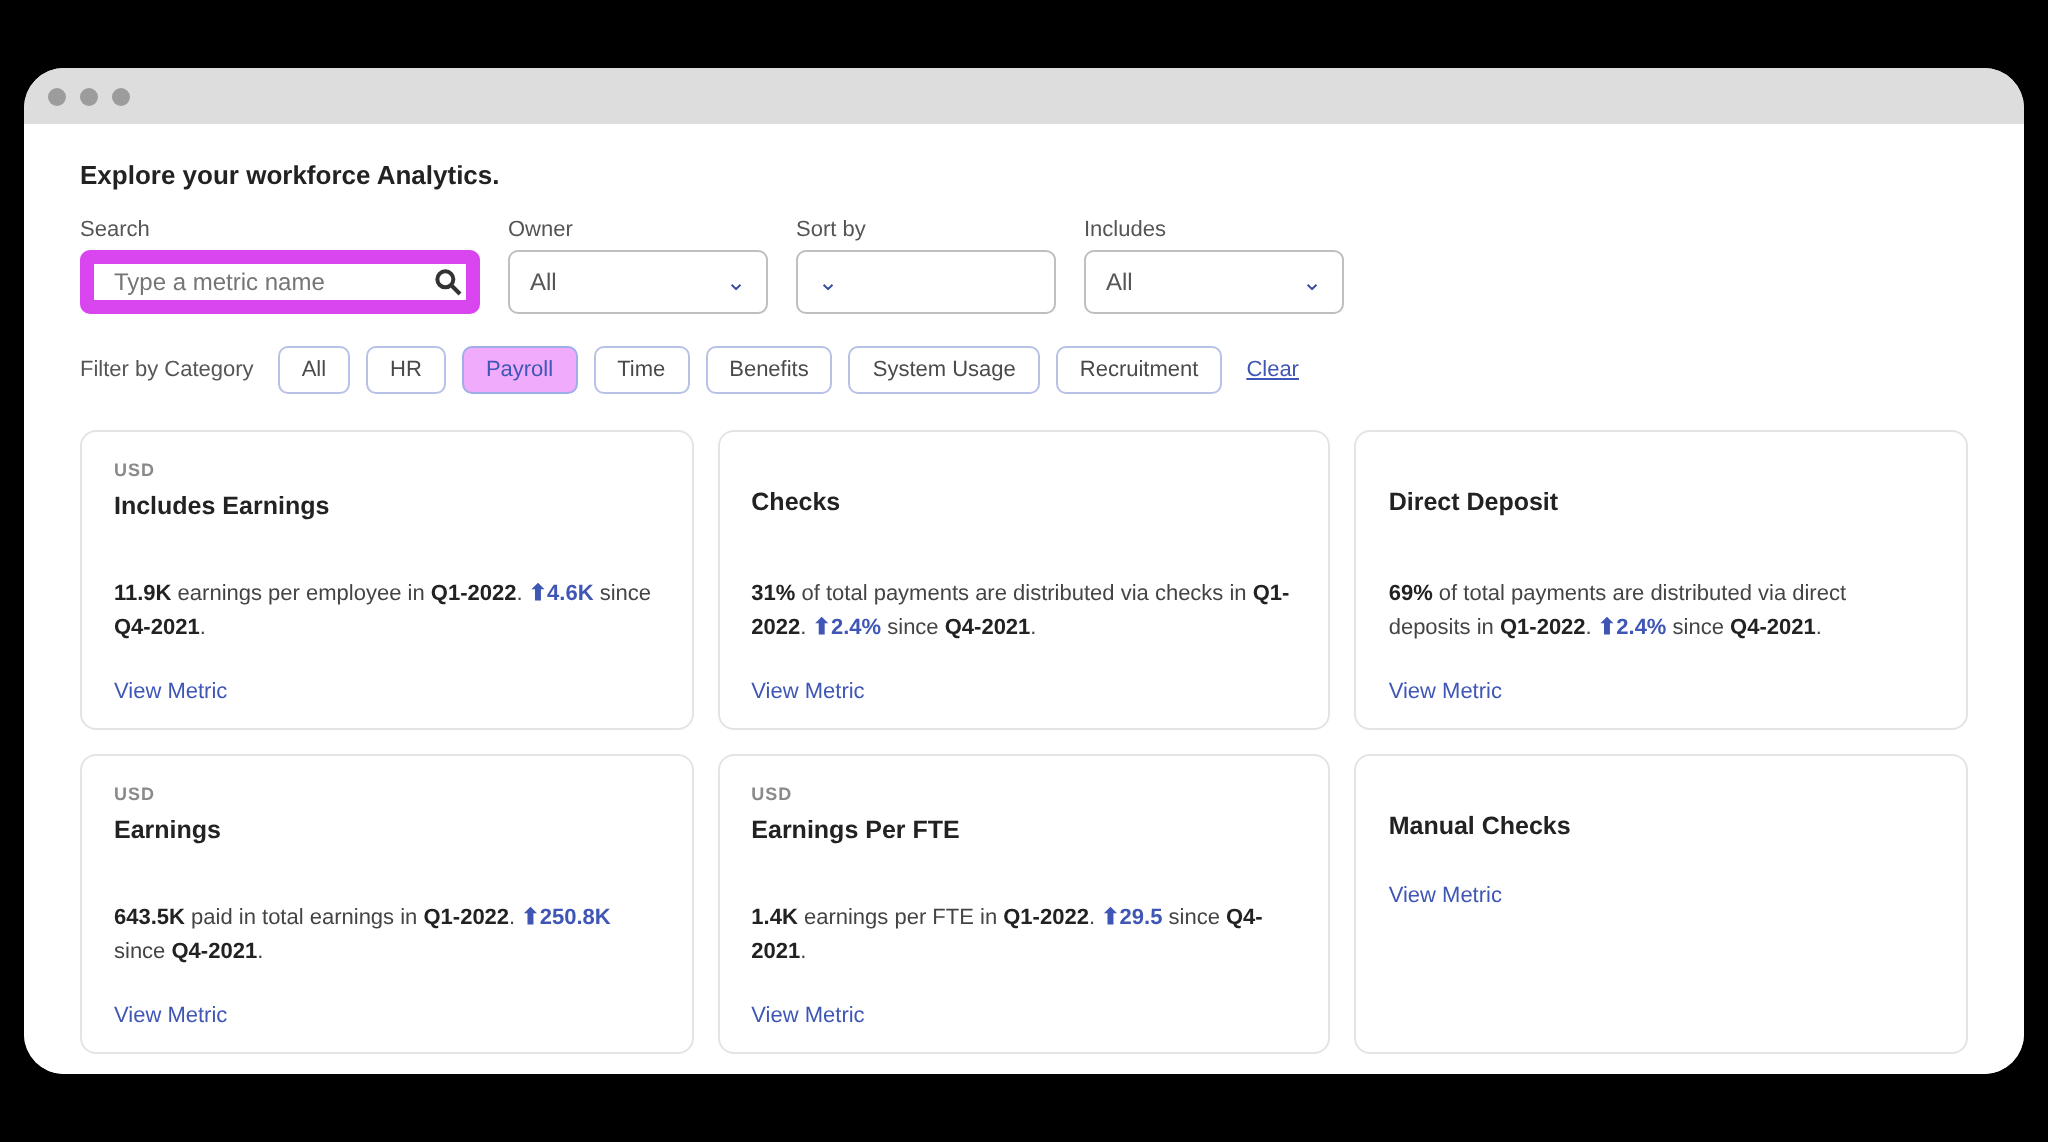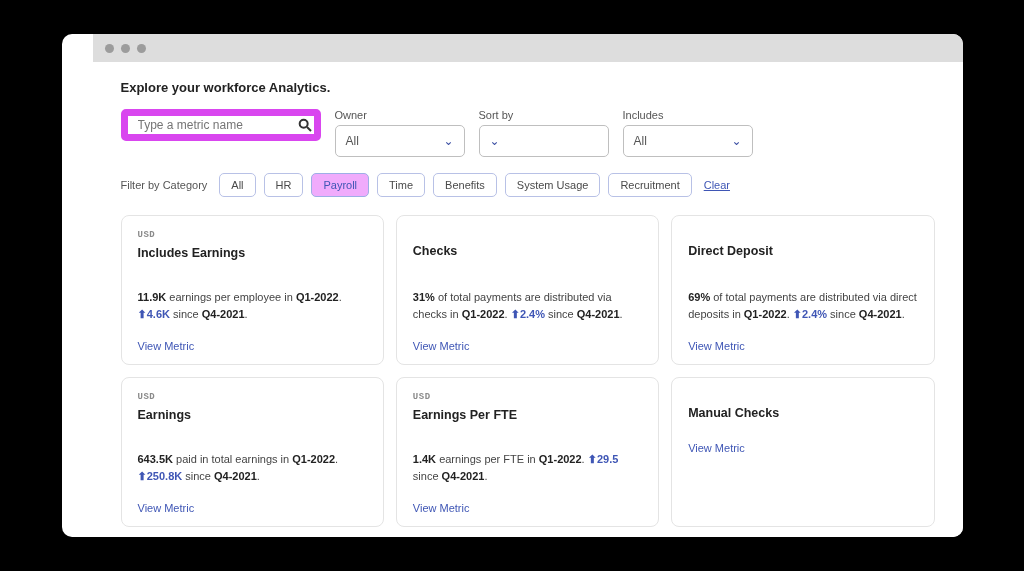--- a/index.html
+++ b/index.html
@@ -1,37 +1,37 @@
 <!DOCTYPE html>
 <html><head>
 <meta charset="utf-8">
 <style>
   * { box-sizing: border-box; margin: 0; padding: 0; font-family: -apple-system, BlinkMacSystemFont, "Segoe UI", Arial, sans-serif; }
   body { background:#000; display:flex; align-items:center; justify-content:center; min-height:100vh; }
-  .frame { width:901px; background:#fff; border-radius:10px; overflow:hidden; box-shadow:0 10px 30px rgba(0,0,0,.4);padding-left:31px; }
+  .frame { width:1000px; background:#fff; border-radius:20px; overflow:hidden; box-shadow:0 10px 30px rgba(0,0,0,.4); }
   .browser-bar { height:28px; background:#ddd; display:flex; align-items:center; padding:0 12px; gap:7px; }
   .dot { width:9px; height:9px; border-radius:50%; background:#9c9c9c; }
   .content { padding:18px 28px 10px 28px; background:#fff; }
   .headline { font-size:13px; font-weight:700; color:#222; margin-bottom:14px; }
   .controls-row { display:flex; gap:14px; margin-bottom:16px; }
   .control { display:flex; flex-direction:column; gap:4px; }
   .control-label { font-size:11px; color:#555; }
   .search-box { position:relative; width:200px; }
   .search-box input { width:100%; height:32px; border:7px solid #d946ef; border-radius:5px; padding:0 30px 0 10px; font-size:12px; color:#666; }
   .search-box .mag { position:absolute; right:8px; top:50%; transform:translateY(-50%); color:#444; }
   .select { width:130px; height:32px; border:1px solid #bfbfbf; border-radius:5px; padding:0 10px; font-size:12px; color:#555; display:flex; align-items:center; justify-content:space-between; cursor:pointer; background:#fff; }
   .chev { color:#3b4fa3; font-size:12px; }
   .filter-row { display:flex; align-items:center; gap:8px; margin-bottom:18px; flex-wrap:wrap; }
   .filter-label { font-size:11px; color:#555; margin-right:4px; }
   .chip { border:1px solid #b8c1e6; border-radius:5px; padding:5px 11px; font-size:11px; color:#4a4a4a; cursor:pointer; background:#fff; }
   .chip.active { background:#f0abfc; color:#3f56b5; border-color:#9eaee6; }
   .clear { font-size:11px; color:#3f56b5; cursor:pointer; margin-left:4px;text-decoration:underline; }
   .cards { display:grid; grid-template-columns:repeat(3,1fr); gap:12px; }
   .card { border:1px solid #e4e4e4; border-radius:8px; padding:14px 16px 12px 16px; min-height:150px; display:flex; flex-direction:column; }
-  .badge { font-size:9px; font-weight:700; color:#8a8a8a; letter-spacing:.5px; margin-bottom:6px;font-family:Liberation Mono, monospace; }
+  .badge { font-size:9px; font-weight:700; color:#8a8a8a; letter-spacing:.5px; margin-bottom:6px; }
   .card-title { font-size:12.5px; font-weight:700; color:#222; margin-bottom:22px; }
   .card-desc { font-size:11px; color:#444; line-height:1.5; margin-bottom:18px; margin-top:auto; }
   .card-desc b { font-weight:700; color:#222; }
   .trend { color:#3f56b5; font-weight:600; white-space:nowrap; }
   .trend .arr { font-size:11px; }
   .nochange { color:#888; }
   .view-link { font-size:11px; color:#3f56b5; cursor:pointer; }
   .mag svg { display:block; }
 </style>
 </head>
@@ -41,20 +41,21 @@
   <div class="browser-bar">
     <div class="dot"></div>
     <div class="dot"></div>
     <div class="dot"></div>
   </div>
   <div class="content">
     <div class="headline">Explore your workforce Analytics.</div>
 
     <div class="controls-row">
       <div class="control">
+        <span class="control-label">Search</span>
         <div class="search-box">
           <input type="text" placeholder="Type a metric name" style="">
           <span class="mag">
             <svg width="16" height="16" viewBox="0 0 24 24" fill="none" stroke="#333" stroke-width="3">
                 <circle cx="10" cy="10" r="6"></circle>
                 <line x1="15" y1="15" x2="21" y2="21"></line>
               </svg>
           </span>
         </div>
       </div>

